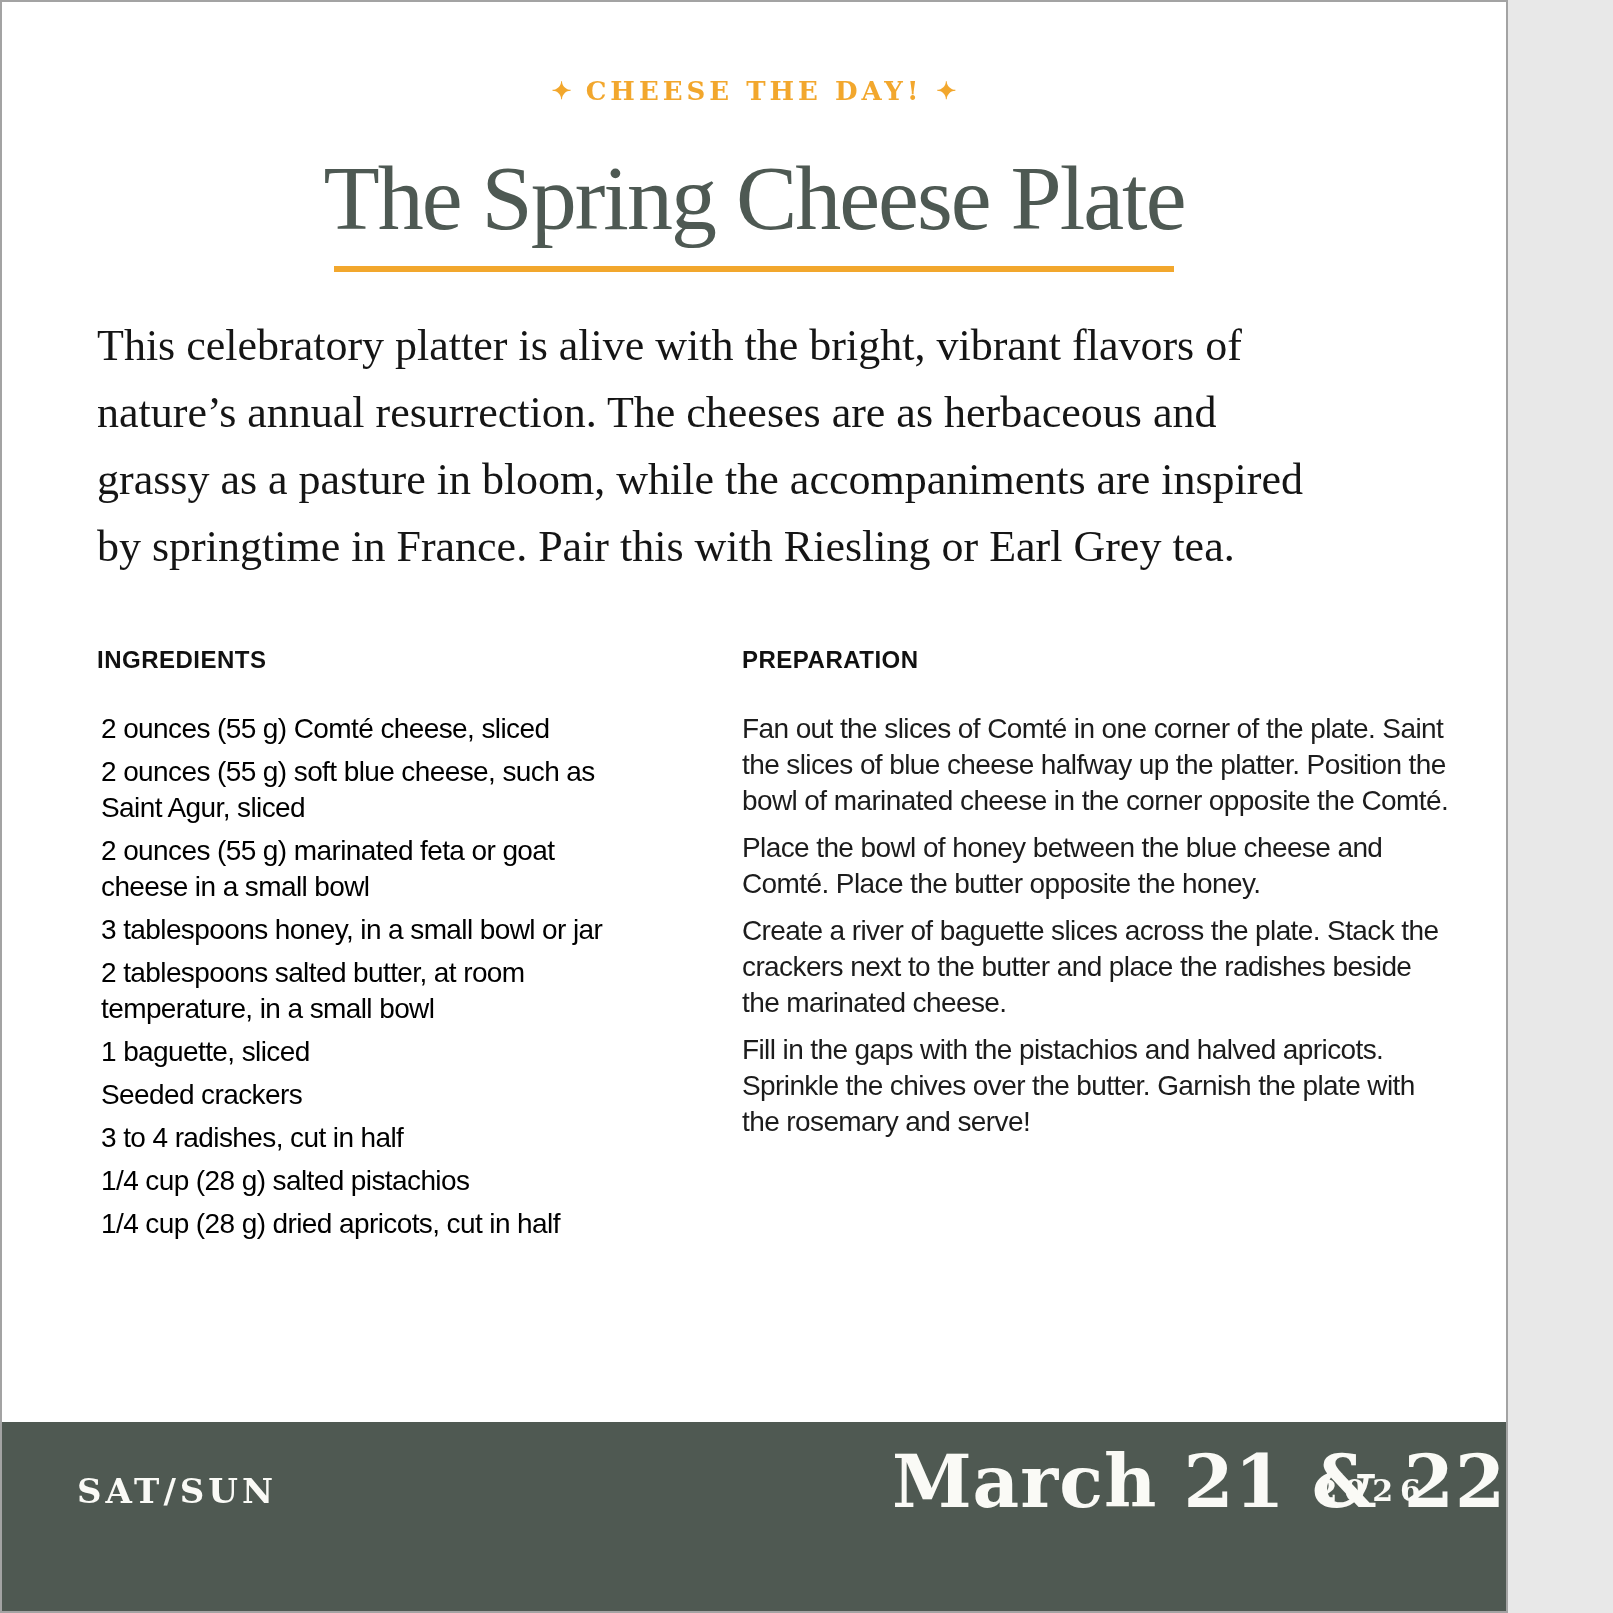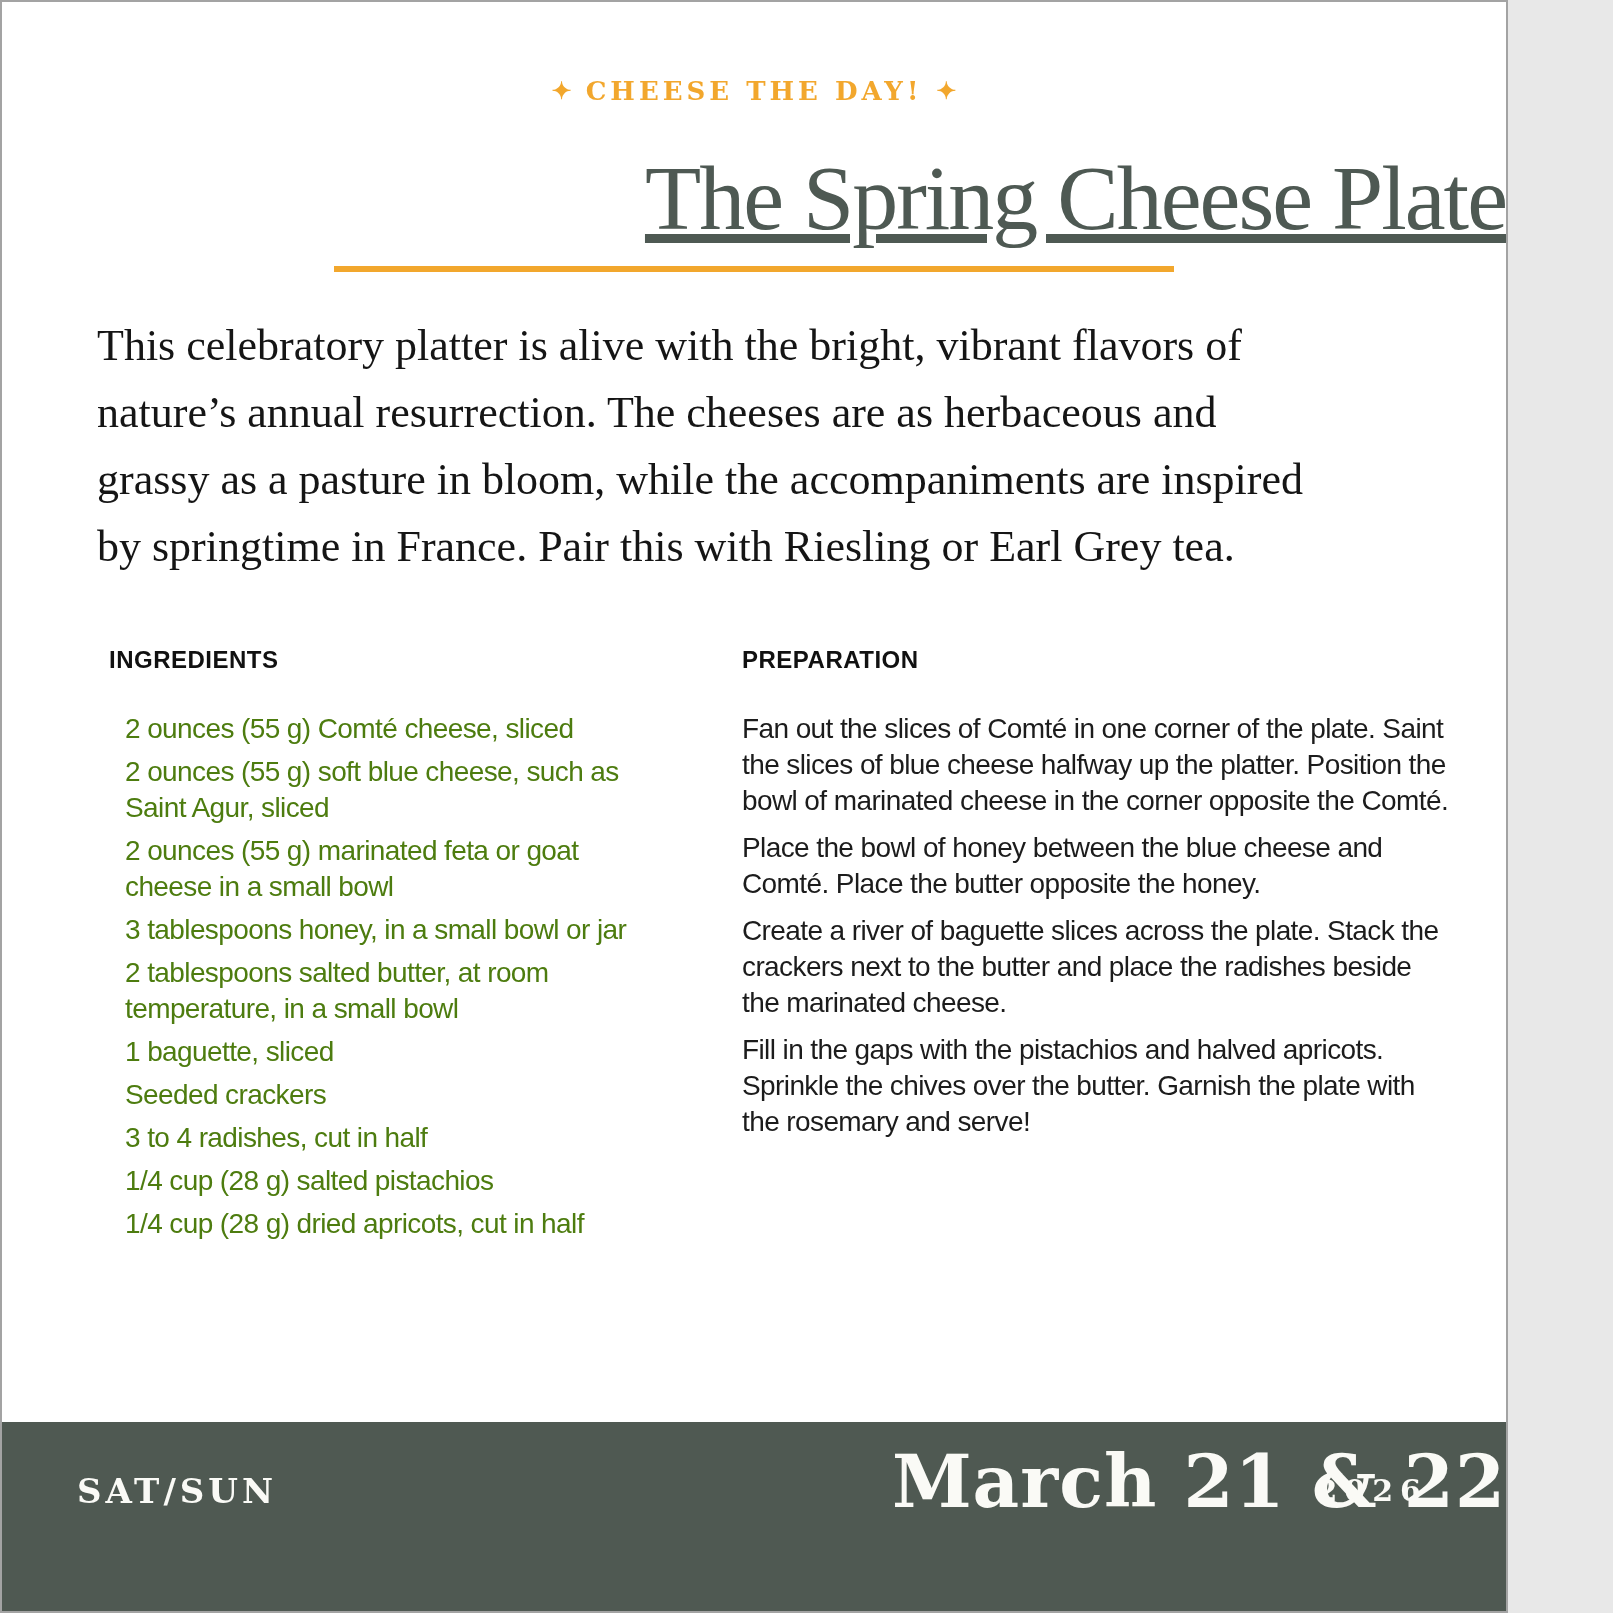--- a/index.html
+++ b/index.html
@@ -23,65 +23,64 @@
   }
   .eyebrow .star{
     font-size:24px;
     letter-spacing:0;
     padding:0 14px;
     position:relative;top:-1px;
   }
   .title{
     position:absolute;top:146px;left:0;right:0;
     margin:0;
-    text-align:right;
+    text-align:center;
     font-family:"Liberation Serif", serif;
     font-weight:400;
     font-size:92px;
     letter-spacing:-2px;
     color:var(--title-green,#4E5953);
     line-height:1.1;
-    text-decoration:underline;
   }
   .title-rule{
     position:absolute;top:264px;left:50%;
     transform:translateX(-50%);
     width:840px;height:6px;
     background:var(--accent-gold,#F2A72D);
   }
   .intro{
     position:absolute;top:310px;left:95px;
     width:1400px;
     margin:0;
     font-size:44px;
     line-height:67px;
     color:#151515;
     white-space:pre-line;
   }
   .col{
     position:absolute;top:645px;
   }
-  .col-ingredients{left:107px;width:600px;}
+  .col-ingredients{left:95px;width:600px;}
   .col-preparation{left:740px;width:815px;}
   .col h2{
     margin:0 0 38px 0;
     font-family:"Liberation Sans", sans-serif;
     font-weight:700;
     font-size:24px;
     line-height:26px;
     letter-spacing:0.5px;
     color:#111111;
   }
   .ingredient-list{
-    list-style:none;margin:16px;padding:0;
+    list-style:none;margin:4px;padding:0;
     font-family:"Liberation Sans", sans-serif;
     font-size:28px;
     line-height:36px;
     letter-spacing:-0.6px;
-    color:#4d7c0f;
+    color:#000000;
   }
   .ingredient-list li{
     margin:0 0 7px 0;
     white-space:pre-line;
   }
   .prep-steps p{
     margin:0 0 11px 0;
     font-family:"Liberation Sans", sans-serif;
     font-size:28px;
     line-height:36px;

